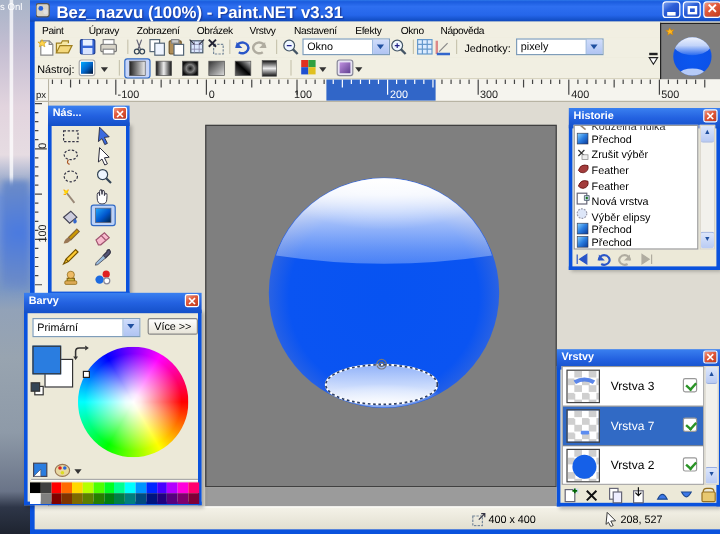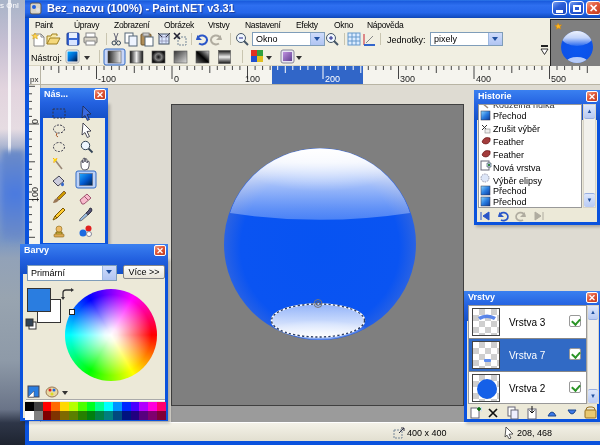--- a/index.html
+++ b/index.html
@@ -10,21 +10,21 @@
   background:linear-gradient(180deg,#a8b4c8 0%,#c4bed2 9%,#e2d4de 20%,#e6dce2 29%,#9aaacc 34%,#6f92d8 37%,#6a8ed8 45%,#7a97c4 54%,#92a2b8 58%,#98a4b0 67%,#8e9aa8 81%,#6a7488 92%,#2e3648 95%,#1e2430 100%);}
 #desktop .wline{position:absolute;left:8px;top:0;width:3px;height:170px;background:rgba(255,255,255,.75);}
 #desktop .blob1{position:absolute;left:2px;top:150px;width:22px;height:110px;background:radial-gradient(circle at 60% 40%,#4a7ae0,#6a8ac8 60%,transparent 75%);filter:blur(2px);}
 #desktop .txt{position:absolute;left:0px;top:1px;color:#fff;font-size:8px;}
 
 #win{left:25px;top:0;width:575px;height:445px;background:#ece9d8;
   border-left:4px solid #0a52dd;border-bottom:4px solid #0a52dd;box-sizing:border-box;}
 #titlebar{left:25px;top:0;width:575px;height:18px;
   background:linear-gradient(180deg,#2c77e8 0%,#1b5cde 8%,#2e6ff0 30%,#2566ea 70%,#1450c8 92%,#0f46b4 100%);}
 #titlebar .ticon{position:absolute;left:5px;top:2px;width:13px;height:13px;}
-#titlebar .ttext{position:absolute;left:22px;top:2px;color:#fff;font-size:11px;font-weight:bold;
+#titlebar .ttext{position:absolute;left:22px;top:2px;color:#fff;font-size:14px;font-weight:bold;
   text-shadow:1px 1px 1px #1a3a9a; white-space:nowrap;}
 .capbtn{position:absolute;top:1px;width:15px;height:14px;border:1px solid #fff;border-radius:3px;
   box-sizing:border-box;color:#fff;text-align:center;}
 #btnmin{left:527px;background:linear-gradient(145deg,#7ba0f0 0%,#2c5fd8 40%,#1a46c0 100%);}
 #btnmax{left:544px;background:linear-gradient(145deg,#7ba0f0 0%,#2c5fd8 40%,#1a46c0 100%);}
 #btnclose{left:561px;background:linear-gradient(145deg,#f0a088 0%,#e25b3c 40%,#c23a1c 100%);}
 #btnmin .g{position:absolute;left:3px;top:8px;width:7px;height:3px;background:#fff;}
 #btnmax .g{position:absolute;left:3px;top:3px;width:8px;height:7px;border:2px solid #fff;box-sizing:border-box;}
 #btnclose .g{position:absolute;left:0;top:0px;width:15px;font-size:11px;font-weight:bold;line-height:13px;text-align:center;width:13px;}
 
@@ -44,21 +44,21 @@
 #hruler{left:41px;top:66px;width:559px;height:19px;background:#f5f4ee;border-bottom:1px solid #b8b4a4;box-sizing:border-box;overflow:hidden;}
 #vruler{left:29px;top:85px;width:12px;height:337px;background:#f5f4ee;border-right:1px solid #b8b4a4;box-sizing:border-box;overflow:hidden;}
 
 #workspace{left:41px;top:85px;width:559px;height:337px;background:#dedbd2;overflow:hidden;}
 #canvas{position:absolute;left:130px;top:19px;width:293px;height:302px;background:#7f7f7f;border:1px solid #404040;box-sizing:border-box;}
 #canvasshadow{position:absolute;left:130px;top:321px;width:293px;height:16px;background:#9b9b9b;}
 
 #statusbar{left:29px;top:422px;width:571px;height:19px;background:linear-gradient(180deg,#f4f2e8,#e2dfd0);border-top:1px solid #fff;box-sizing:border-box;font-size:9px;color:#000;}
 
 .fwin{position:absolute;border:3px solid #0a52dd;border-top:none;background:#ece9d8;box-sizing:border-box;box-shadow:2px 2px 3px rgba(0,0,0,.25);}
-.ftitle{position:absolute;left:-3px;top:-14px;height:30px;right:-3px;
+.ftitle{position:absolute;left:-3px;top:-14px;height:17px;right:-3px;
   background:linear-gradient(180deg,#3a80f0 0%,#2361e0 50%,#1450c8 100%);
   color:#fff;font-size:9px;font-weight:bold;}
 .ftitle span{position:absolute;left:4px;top:1px;}
 .fclose{position:absolute;right:2px;top:1px;width:12px;height:11px;border:1px solid #fff;border-radius:2px;
   background:linear-gradient(145deg,#f0a088 0%,#e25b3c 40%,#c23a1c 100%);color:#fff;
   font-size:9px;font-weight:bold;line-height:11px;text-align:center;box-sizing:border-box;}
 
 .lrow{position:absolute;left:0;width:117px;height:33px;background:#fff;border-bottom:1px solid #888;box-sizing:border-box;}
 .lrow.sel{background:#316ac5;}
 .lthumb{position:absolute;left:3px;top:2px;width:28px;height:28px;border:1px solid #444;box-sizing:border-box;
@@ -784,14 +784,14 @@
 
 <div id="statusbar" class="abs">
   <svg width="13" height="13" style="position:absolute;left:364px;top:3px;">
       <rect x="1" y="4" width="8" height="8" fill="none" stroke="#789" stroke-dasharray="2 1"></rect>
       <path d="M6 7l5-5M11 5V2H8" stroke="#334" fill="none"></path>
     </svg>
   <span style="position:absolute;left:378px;top:5px;">400 x 400</span>
   <svg width="13" height="13" style="position:absolute;left:474px;top:3px;">
       <path d="M3 1l7 7-4 .2L8 12l-2 .8-2-3.6L2 11z" fill="#fff" stroke="#333" stroke-width=".8"></path>
     </svg>
-  <span style="position:absolute;left:488px;top:5px;">208, 468</span>
+  <span style="position:absolute;left:488px;top:5px;">208, 527</span>
 </div>
 
 </body></html>

